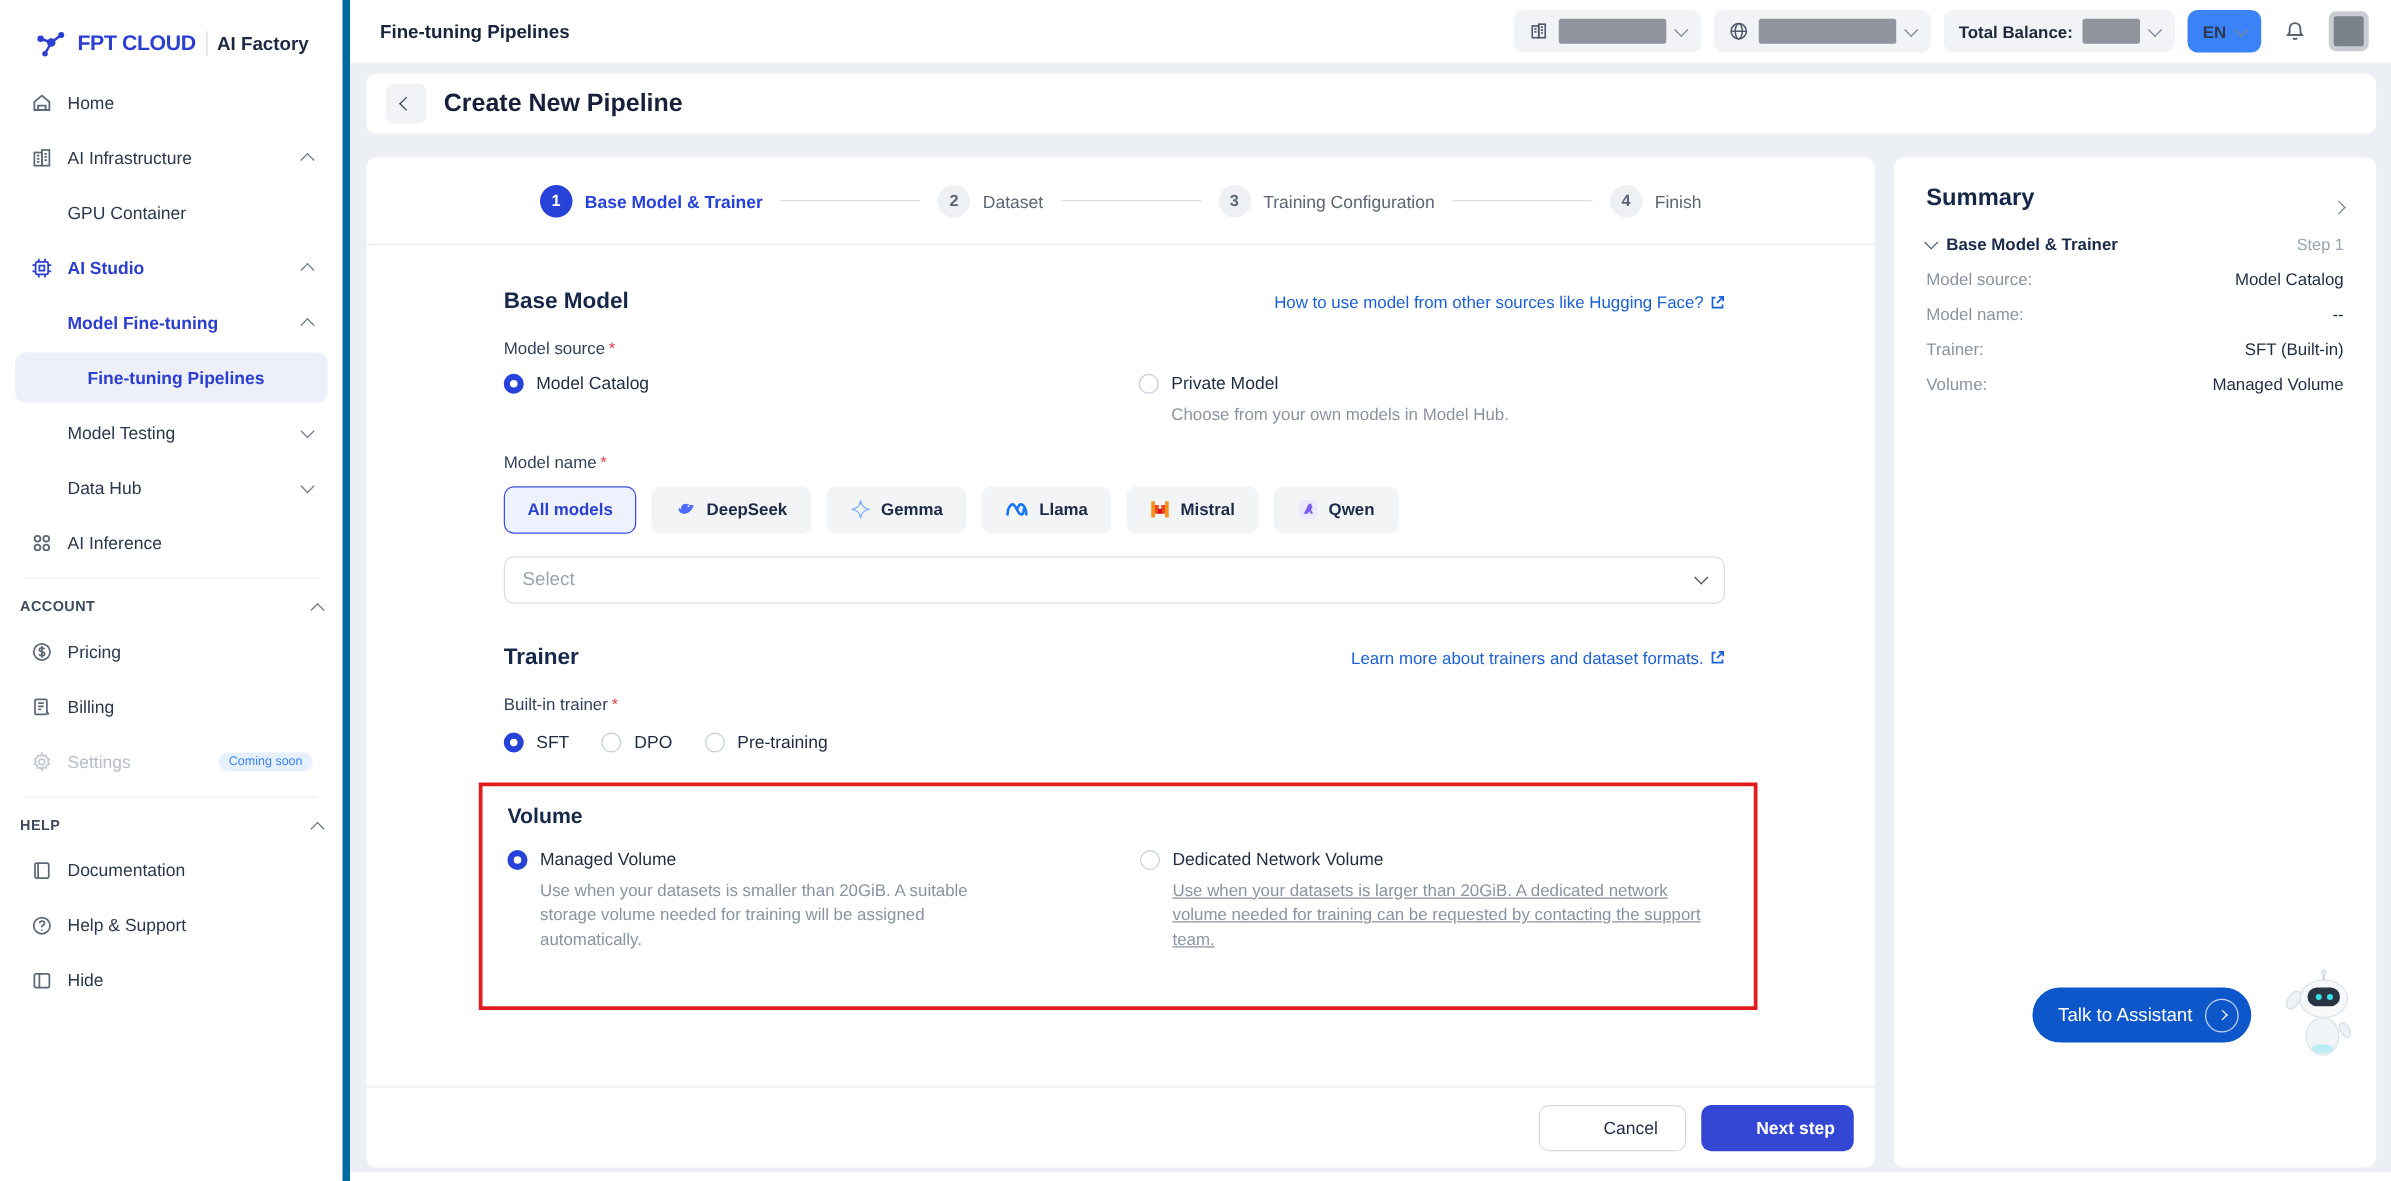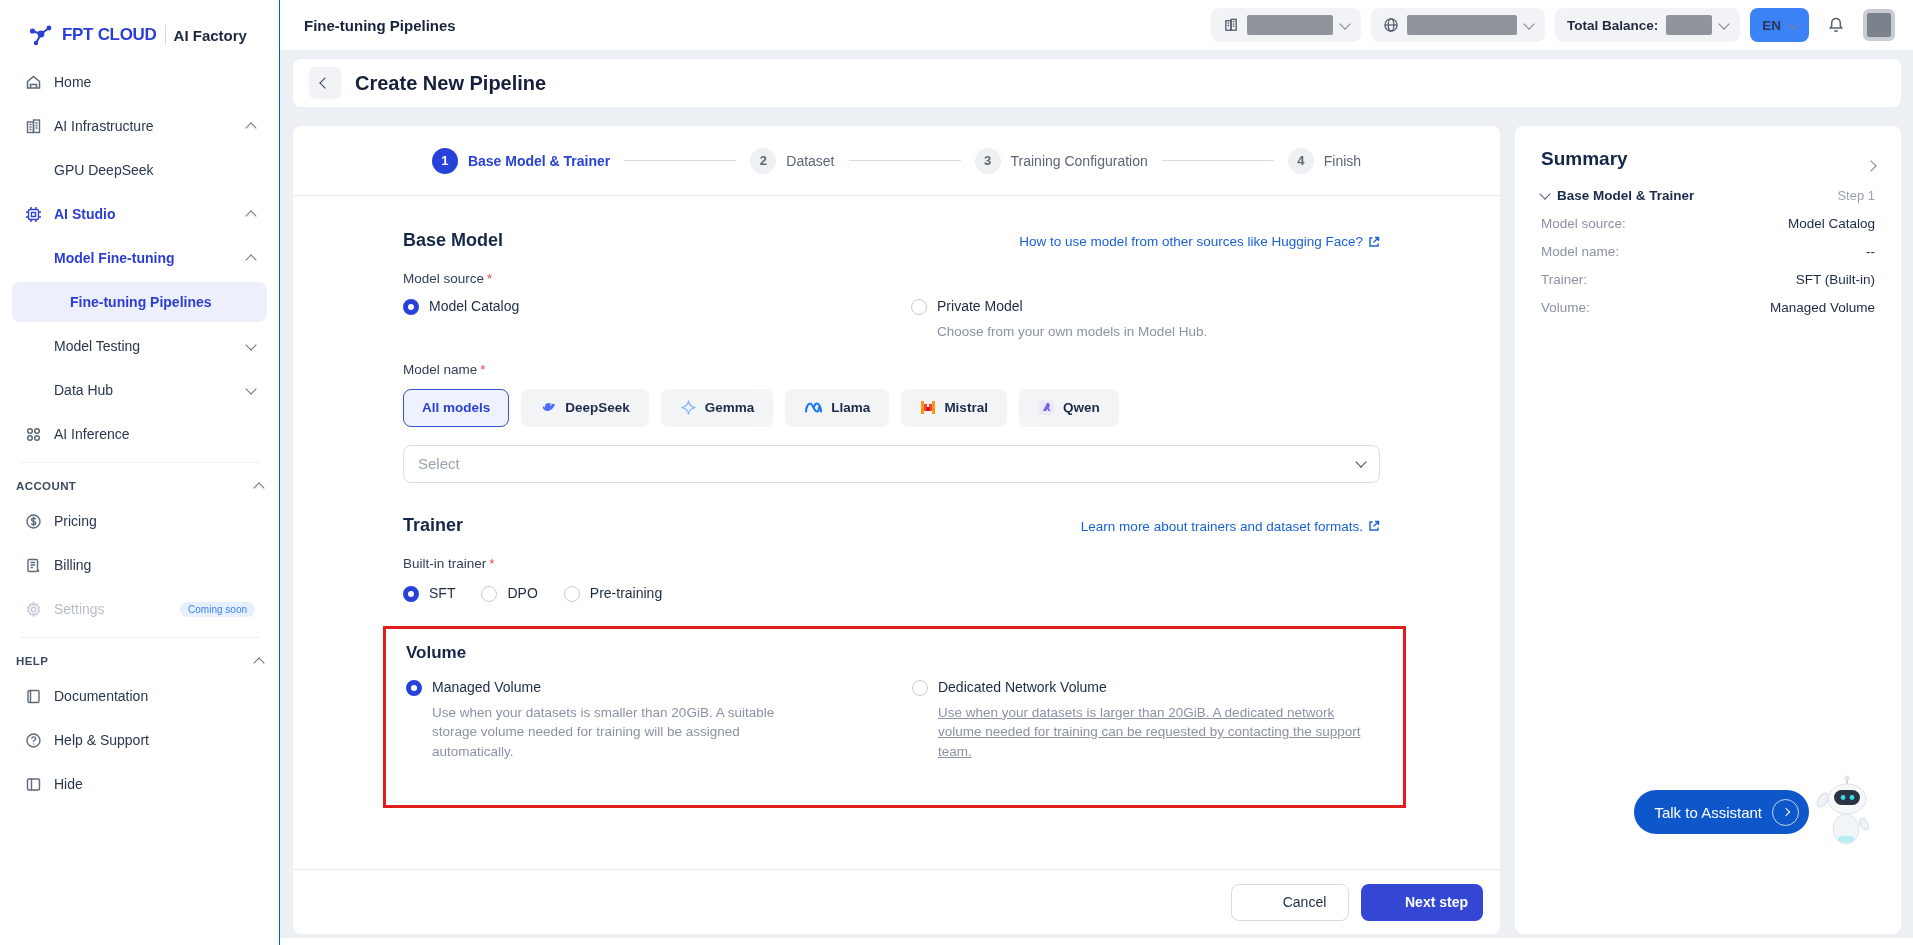--- a/index.html
+++ b/index.html
@@ -10,21 +10,21 @@
   .cv { display:inline-block; width:8px; height:8px;
         border-right:1.7px solid currentColor; border-bottom:1.7px solid currentColor; }
   .cv.down  { transform:rotate(45deg); margin-top:-3px; }
   .cv.up    { transform:rotate(-135deg); margin-top:4px; }
   .cv.right { transform:rotate(-45deg); }
   .cv.left  { transform:rotate(135deg); }
   .redact { background:#8f949d; border-radius:2px; height:20px; display:inline-block; }
 
   
   .sidebar { position:absolute; left:0; top:0; width:280px; height:945px;
-             background:#fff; border-right:1px solid #0369a1; z-index:5; }
+             background:#fff; border-right:6px solid #0369a1; z-index:5; }
   .logo-row { display:flex; align-items:center; gap:8px; padding:22px 0 14px 28px; }
   .logo-brand { font-size:17px; font-weight:bold; color:#2b3fd3; letter-spacing:-0.3px; }
   .logo-div { width:1px; height:20px; background:#d7dce3; }
   .logo-product { font-size:15px; font-weight:bold; color:#1c2742; }
   .nav-item { display:flex; align-items:center; gap:12px; height:40px; margin:0 12px 4px;
               padding:0 12px; border-radius:8px; font-size:14px; color:#2a374e; cursor:pointer; }
   .nav-item .nico { width:18px; display:flex; justify-content:center; color:#5d6878; }
   .nav-item .nlabel { flex:1; }
   .nav-item .cv { color:#6b7688; }
   .nav-item.sub { padding-left:42px; }
@@ -126,21 +126,21 @@
   .sum-title { font-size:19px; font-weight:bold; color:#152747; }
   .sum-head .cv { color:#7a8494; cursor:pointer; }
   .sum-sec { display:flex; align-items:center; gap:8px; margin-top:18px; }
   .sum-sec .cv { color:#55607a; }
   .sum-sec-label { font-size:13.5px; font-weight:bold; color:#1b2b4b; flex:1; }
   .sum-step { font-size:13px; color:#9aa3b1; }
   .kv { display:flex; justify-content:space-between; margin-top:13px; font-size:13.5px; }
   .kv .k { color:#8a93a2; }
   .kv .v { color:#1e2b44; }
 
-  .assistant { position:absolute; right:24px; bottom:84px; display:flex; align-items:center; gap:2px; }
+  .assistant { position:absolute; right:12px; bottom:84px; display:flex; align-items:center; gap:22px; }
   .assist-btn { height:44px; border:none; border-radius:22px; background:#0d57cb; color:#fff;
                 font-size:15px; display:flex; align-items:center; gap:10px;
                 padding:0 10px 0 20px; cursor:pointer; font-family:"Liberation Sans", sans-serif; }
   .assist-circle { width:27px; height:27px; border-radius:50%; border:1.6px solid rgba(255,255,255,0.75);
                    display:flex; align-items:center; justify-content:center; }
   .assist-circle .cv { width:6px; height:6px; border-width:1.6px; }
 
   .bottom-strip { position:absolute; left:280px; bottom:0; right:0; height:7px; background:#fff; }
 </style>
 </head>
@@ -178,21 +178,21 @@
           <rect x="2.5" y="4" width="6" height="10.5"></rect>
           <rect x="8.5" y="2" width="6" height="12.5"></rect>
           <path d="M4.5 6.5h2M4.5 9h2M4.5 11.5h2M10.5 5h2M10.5 7.5h2M10.5 10h2"></path>
         </svg>
     </span>
     <span class="nlabel">AI Infrastructure</span>
     <span class="cv up"></span>
   </div>
 
   <div class="nav-item sub">
-    <span class="nlabel">GPU DeepSeek</span>
+    <span class="nlabel">GPU Container</span>
   </div>
 
   <div class="nav-item blue">
     <span class="nico">
       <svg width="17" height="17" viewBox="0 0 17 17" fill="none" stroke="currentColor" stroke-width="1.4">
           <rect x="3.5" y="3.5" width="10" height="10" rx="1.5"></rect>
           <rect x="6.5" y="6.5" width="4" height="4"></rect>
           <path d="M6 1v2M11 1v2M6 14v2M11 14v2M1 6h2M1 11h2M14 6h2M14 11h2"></path>
         </svg>
     </span>

